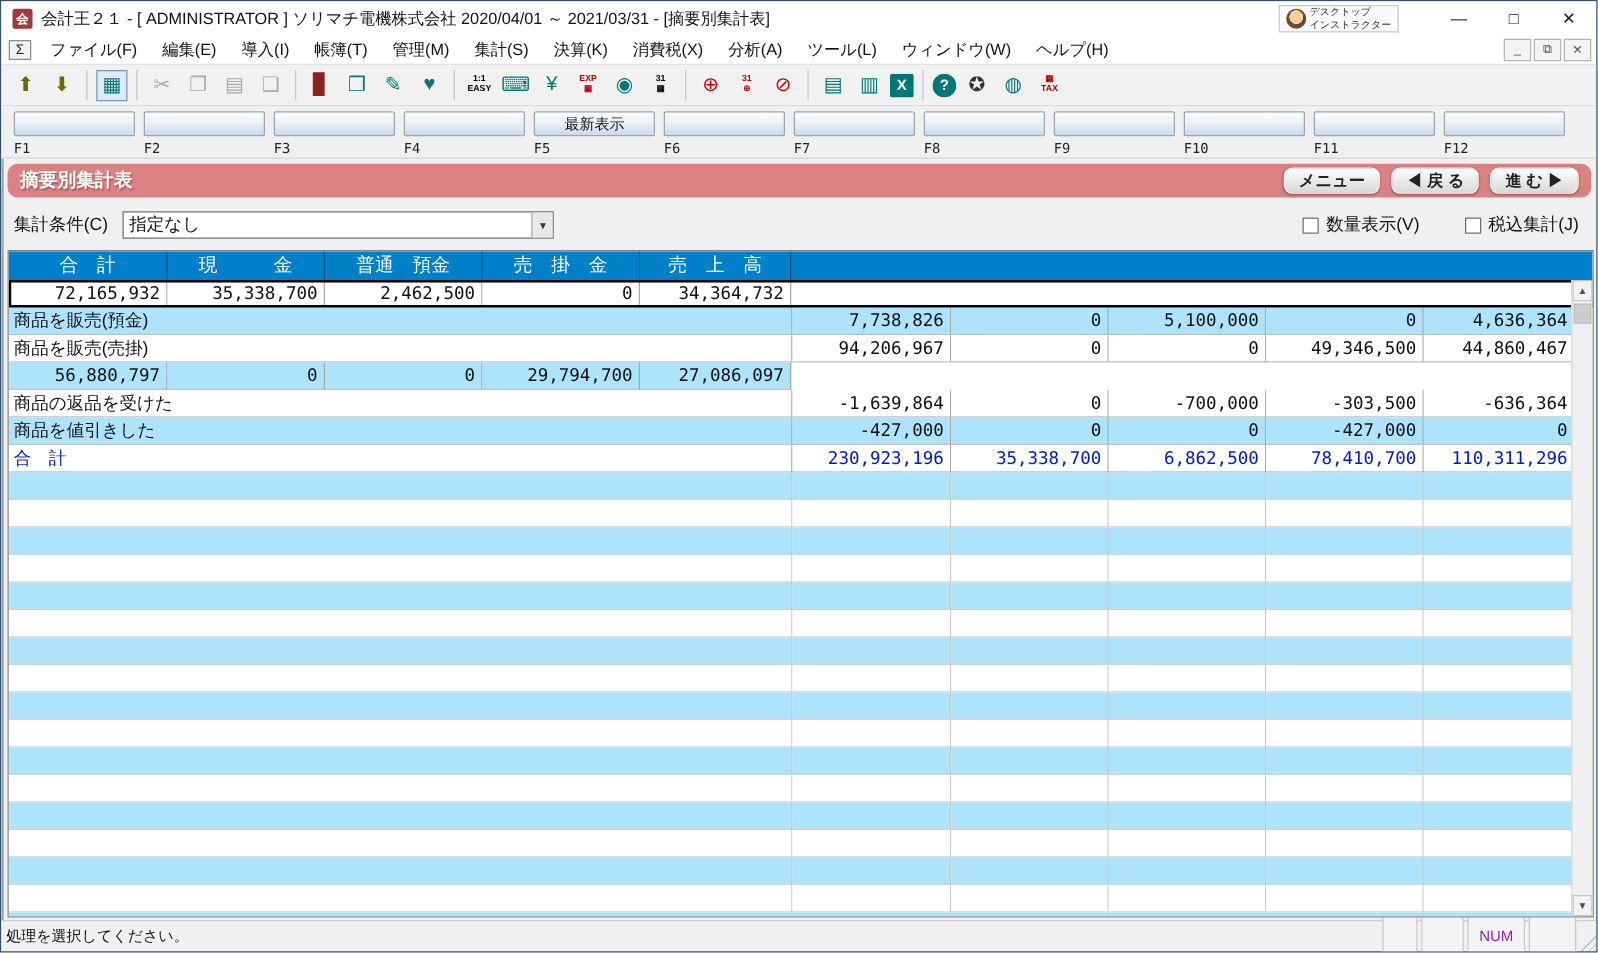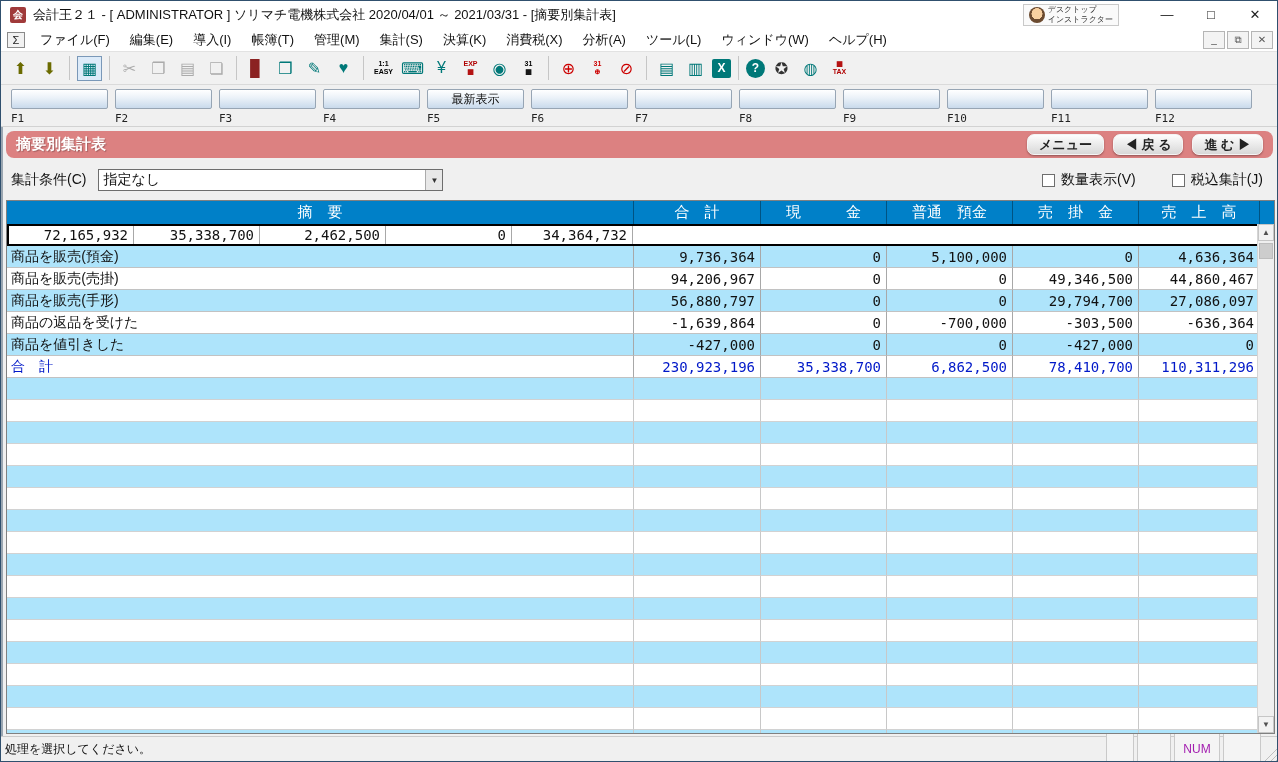--- a/index.html
+++ b/index.html
@@ -264,53 +264,51 @@
       </div>
       <div class="check">
         <div class="cbx"></div>
         <span>税込集計(J)</span>
       </div>
     </div>
   </div>
 
   <div class="tablewrap">
     <div class="thead">
-        <div class="th" style="width: 627px;">摘　要</div>
         <div class="th" style="width: 127px;">合　計</div>
         <div class="th" style="width: 126px;">現　　　金</div>
         <div class="th" style="width: 126px;">普通　預金</div>
         <div class="th" style="width: 126px; font-family: Liberation Mono, monospace;">売　掛　金</div>
         <div class="th" style="width: 121px;">売　上　高</div>
       </div>
     <div>
         <div class="trow selected">
           <div class="td td-num" style="width: 127px; padding-left: 38px;">72,165,932</div>
           <div class="td td-num" style="width: 126px;">35,338,700</div>
           <div class="td td-num" style="width: 126px;">2,462,500</div>
           <div class="td td-num" style="width: 126px;">0</div>
           <div class="td td-num" style="width: 121px;">34,364,732</div>
         </div>
         <div class="trow alt">
           <div class="td td-label" style="width: 627px;">商品を販売(預金)</div>
-          <div class="td td-num" style="width: 127px;">9,736,364</div>
+          <div class="td td-num" style="width: 127px;">7,738,826</div>
           <div class="td td-num" style="width: 126px;">0</div>
           <div class="td td-num" style="width: 126px;">5,100,000</div>
           <div class="td td-num" style="width: 126px;">0</div>
           <div class="td td-num" style="width: 121px;">4,636,364</div>
         </div>
         <div class="trow plain">
           <div class="td td-label" style="width: 627px;">商品を販売(売掛)</div>
           <div class="td td-num" style="width: 127px;">94,206,967</div>
           <div class="td td-num" style="width: 126px;">0</div>
           <div class="td td-num" style="width: 126px;">0</div>
           <div class="td td-num" style="width: 126px;">49,346,500</div>
           <div class="td td-num" style="width: 121px;">44,860,467</div>
         </div>
         <div class="trow alt">
-          <div class="td td-label" style="width: 627px;">商品を販売(手形)</div>
           <div class="td td-num" style="width: 127px;">56,880,797</div>
           <div class="td td-num" style="width: 126px;">0</div>
           <div class="td td-num" style="width: 126px;">0</div>
           <div class="td td-num" style="width: 126px;">29,794,700</div>
           <div class="td td-num" style="width: 121px;">27,086,097</div>
         </div>
         <div class="trow plain">
           <div class="td td-label" style="width: 627px;">商品の返品を受けた</div>
           <div class="td td-num" style="width: 127px;">-1,639,864</div>
           <div class="td td-num" style="width: 126px;">0</div>

